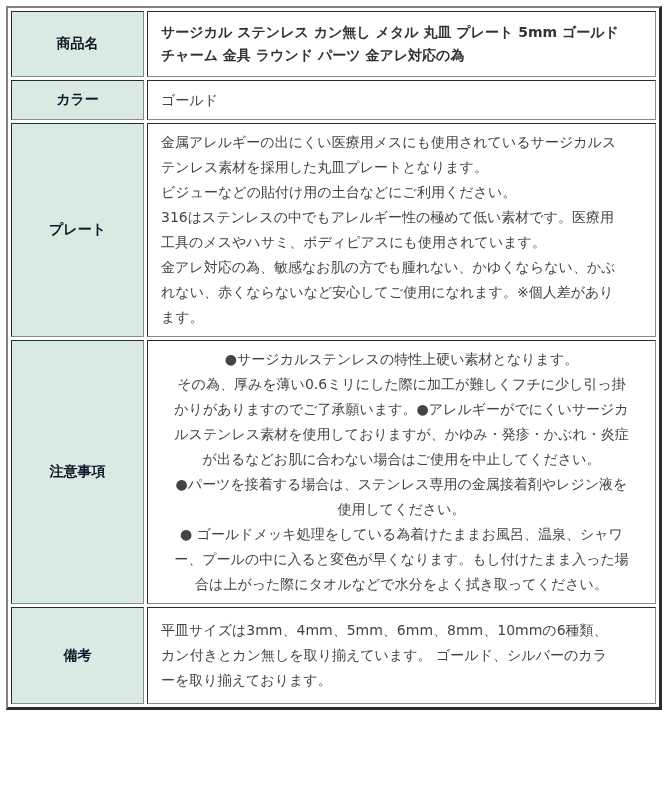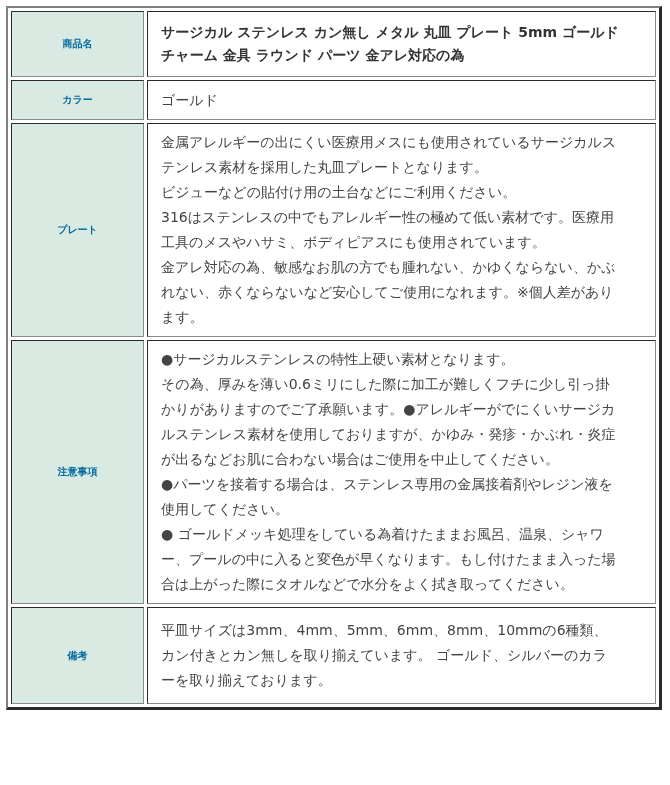--- a/index.html
+++ b/index.html
@@ -17,36 +17,36 @@
   .spec-table td {
     border-top: 1px solid #2a2a2a; border-left: 1px solid #2a2a2a;
     border-right: 1px solid #8a8a8a; border-bottom: 1px solid #8a8a8a;
     vertical-align: middle;
   }
   .label-cell {
     width: 129px;
     background: #d8eae1;
     text-align: center;
     font-weight: bold;
-    font-size: 10px;
-    color: #0369a1;
+    font-size: 14px;
+    color: #0f172a;
   }
   .value-cell {
     background: #ffffff;
     padding: 4px 13px;
     font-size: 14px;
     line-height: 25px;
     color: #444;
   }
   .value-cell.bold { font-weight: bold; color: #333; line-height: 23px; }
   .value-cell .line { display: block; }
   .r1 td { height: 56px; }
   .r2 td, .r3 td, .r4 td { height: 30px; }
   .r5 td { height: 204px; }
-  .r6 td { height: 254px; }
+  .r6 td { height: 254px; text-align: center; }
   .r7 td { height: 87px; }
 </style>
 </head>
 <body>
 
 <table class="spec-table">
   <tbody>
     <tr class="r1">
       <td class="label-cell">商品名</td>
       <td class="value-cell bold">

